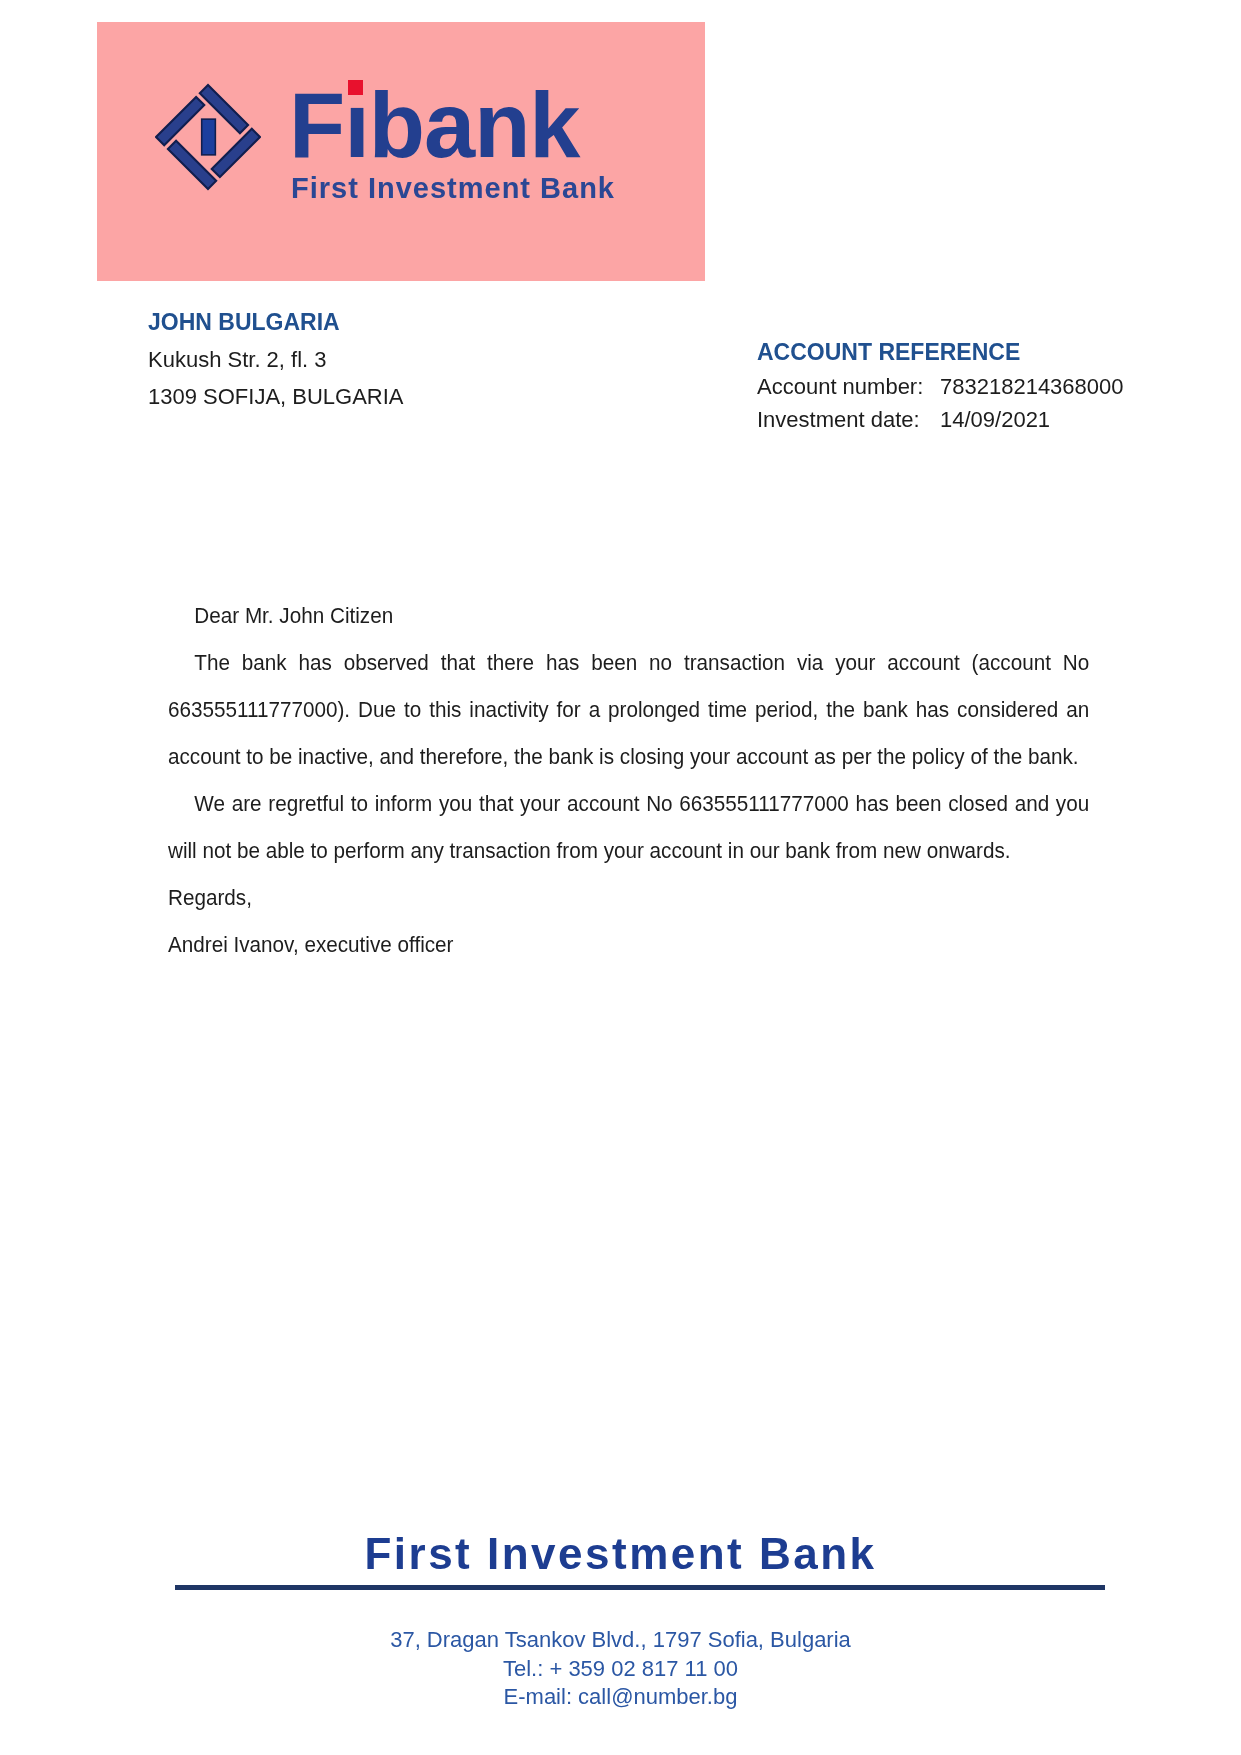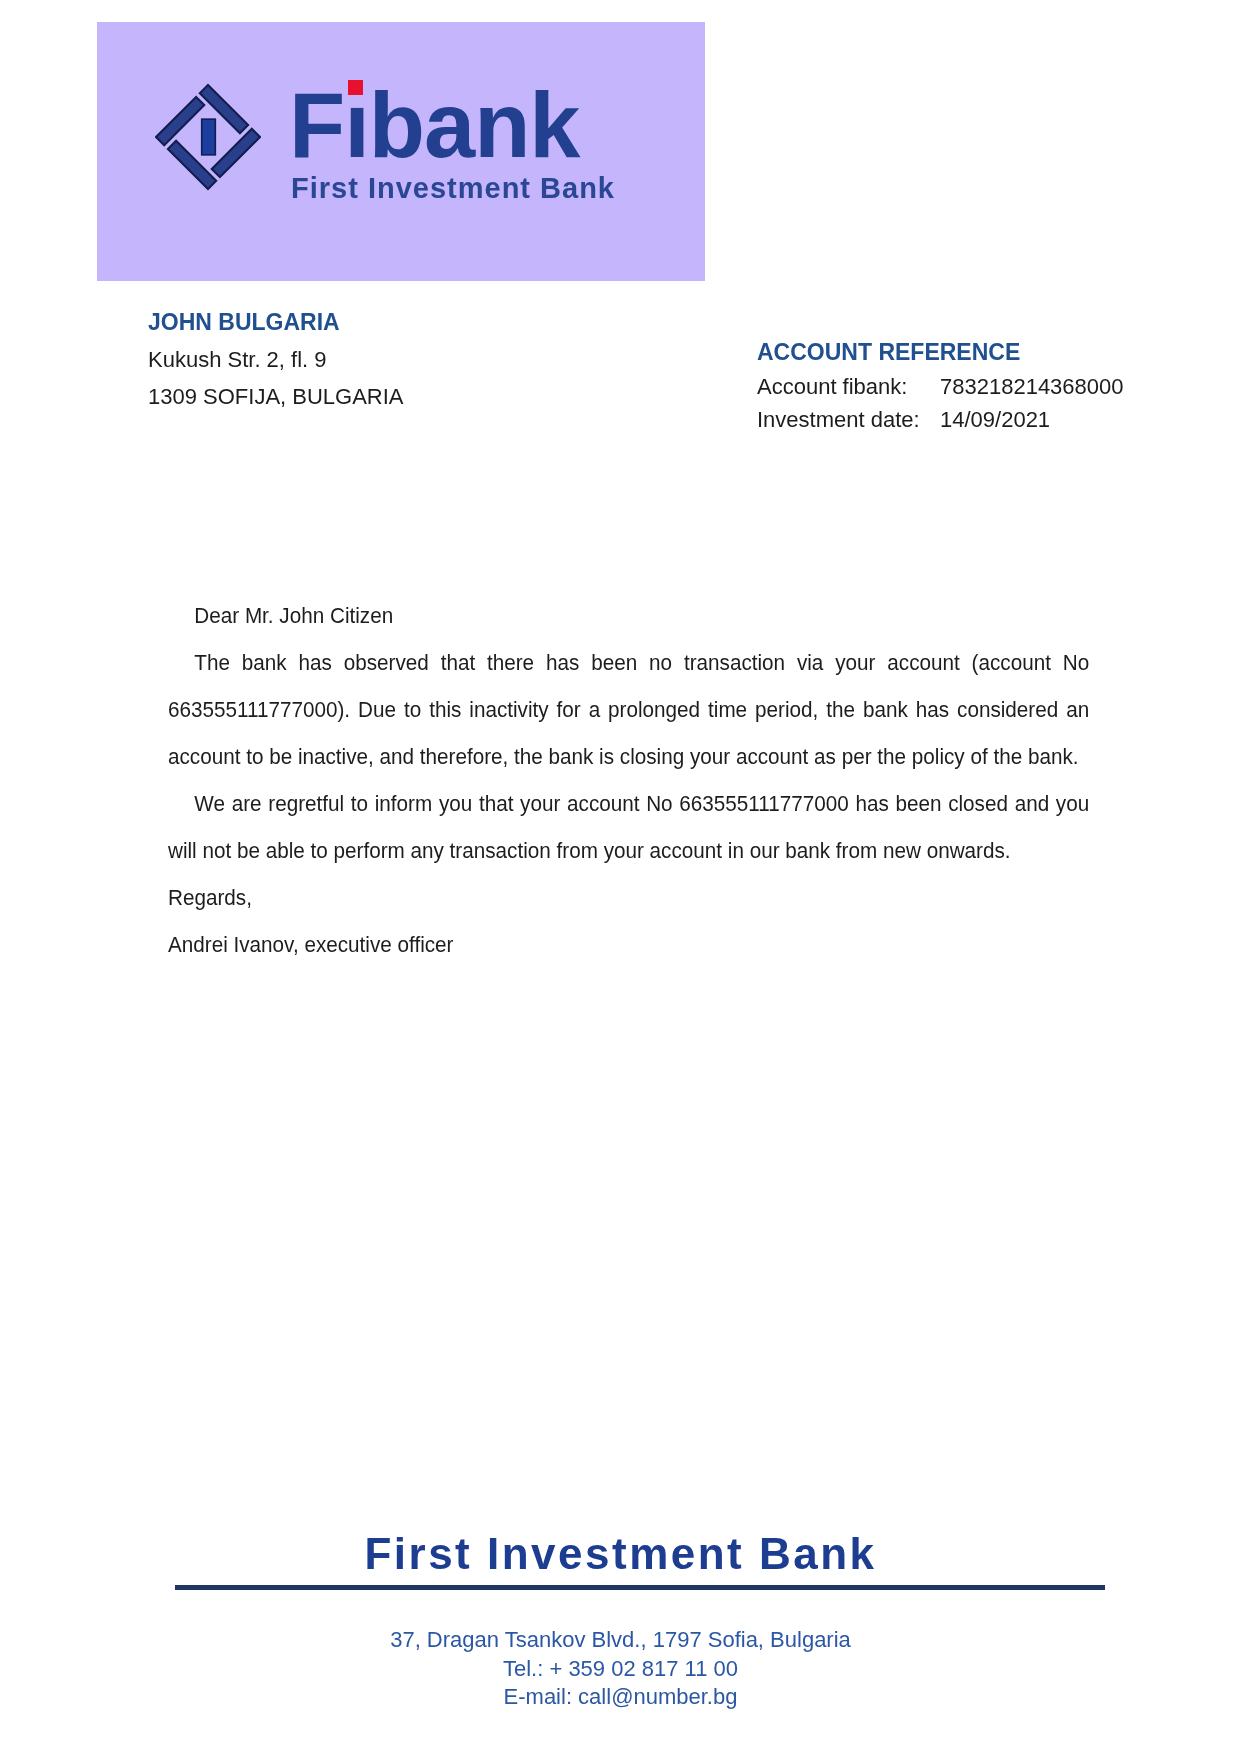--- a/index.html
+++ b/index.html
@@ -2,21 +2,21 @@
 <html><head>
 <meta charset="utf-8">
 <style>
   html,body{margin:0;padding:0;background:#ffffff;}
   .page{
     position:relative;width:1241px;height:1755px;background:#ffffff;overflow:hidden;
     font-family:"Liberation Sans","DejaVu Sans",sans-serif;color:#1d1d1d;
   }
 
   
-  .logo-box{position:absolute;left:97px;top:22px;width:608px;height:259px;background:#c4b5fd;}
+  .logo-box{position:absolute;left:97px;top:22px;width:608px;height:259px;background:#fca5a5;}
   .logo-mark{position:absolute;left:58px;top:52px;width:106px;height:126px;}
   .wordmark{
     position:absolute;left:192px;top:56px;height:95px;line-height:95px;
     font-size:92px;font-weight:bold;color:#233f8f;letter-spacing:-1px;white-space:nowrap;
   }
   .iwrap{position:relative;}
   .red-dot{position:absolute;left:4px;top:6px;width:15px;height:15px;background:#e8112d;}
   .logo-subtitle{
     position:absolute;left:194px;top:150px;font-size:29px;font-weight:bold;
     color:#2b4794;letter-spacing:1px;white-space:nowrap;
@@ -70,28 +70,28 @@
         <rect x="15" y="41" width="11" height="54" fill="#293f8c" stroke="#111e4e" stroke-width="2"></rect>
       </g>
       <rect x="44" y="43" width="13" height="34" fill="#1c3e9e" stroke="#111e4e" stroke-width="1.5"></rect>
     </svg>
     <div class="wordmark"><span>F</span><span class="iwrap"><span class="red-dot"></span><span>ı</span></span><span>bank</span></div>
     <div class="logo-subtitle">First Investment Bank</div>
   </div>
 
   <div class="recipient">
     <div class="recipient-name">JOHN BULGARIA</div>
-    <div>Kukush Str. 2, fl. 9</div>
+    <div>Kukush Str. 2, fl. 3</div>
     <div>1309 SOFIJA, BULGARIA</div>
   </div>
 
   <div class="account-ref">
     <div class="account-ref-title">ACCOUNT REFERENCE</div>
     <div class="ref-row">
-      <span class="ref-label">Account fibank:</span>
+      <span class="ref-label">Account number:</span>
       <span>783218214368000</span>
     </div>
     <div class="ref-row">
       <span class="ref-label">Investment date:</span>
       <span>14/09/2021</span>
     </div>
   </div>
 
   <div class="letter-body">
     <p class="indent">Dear Mr. John Citizen</p>

